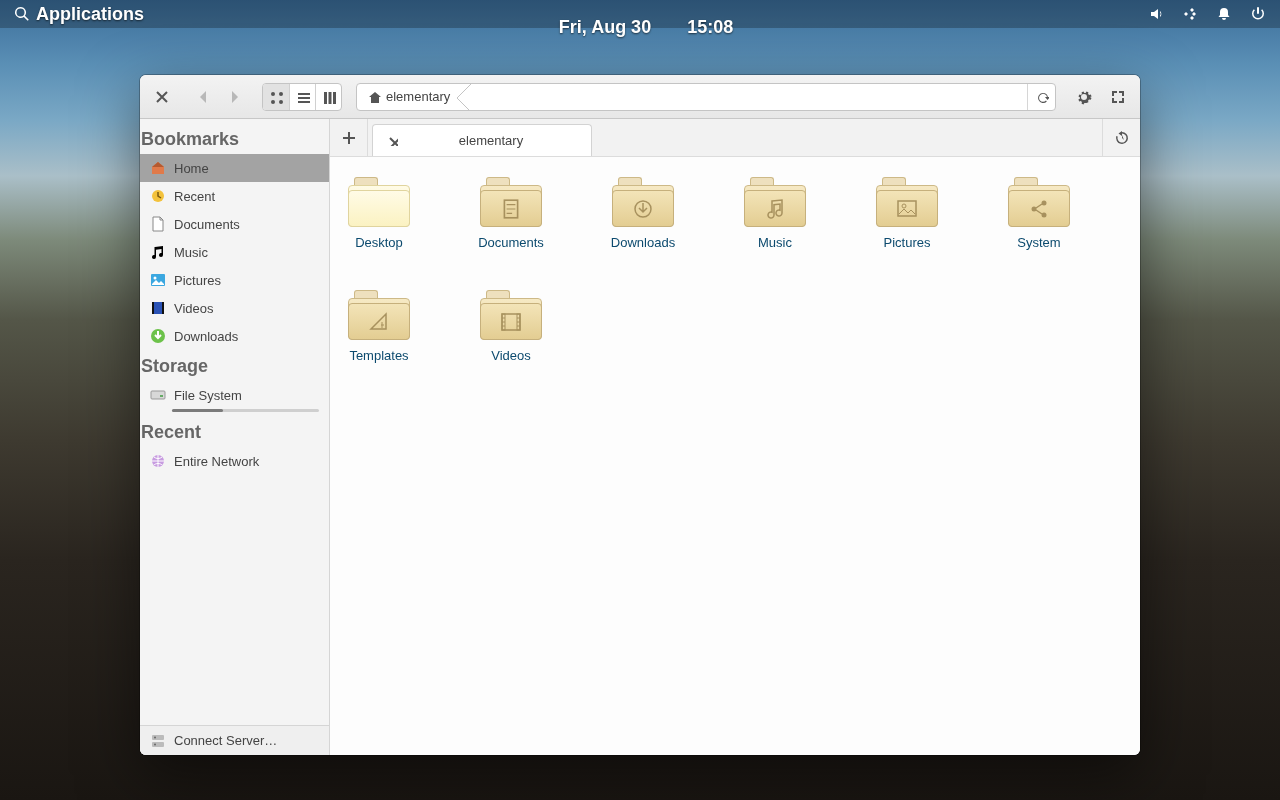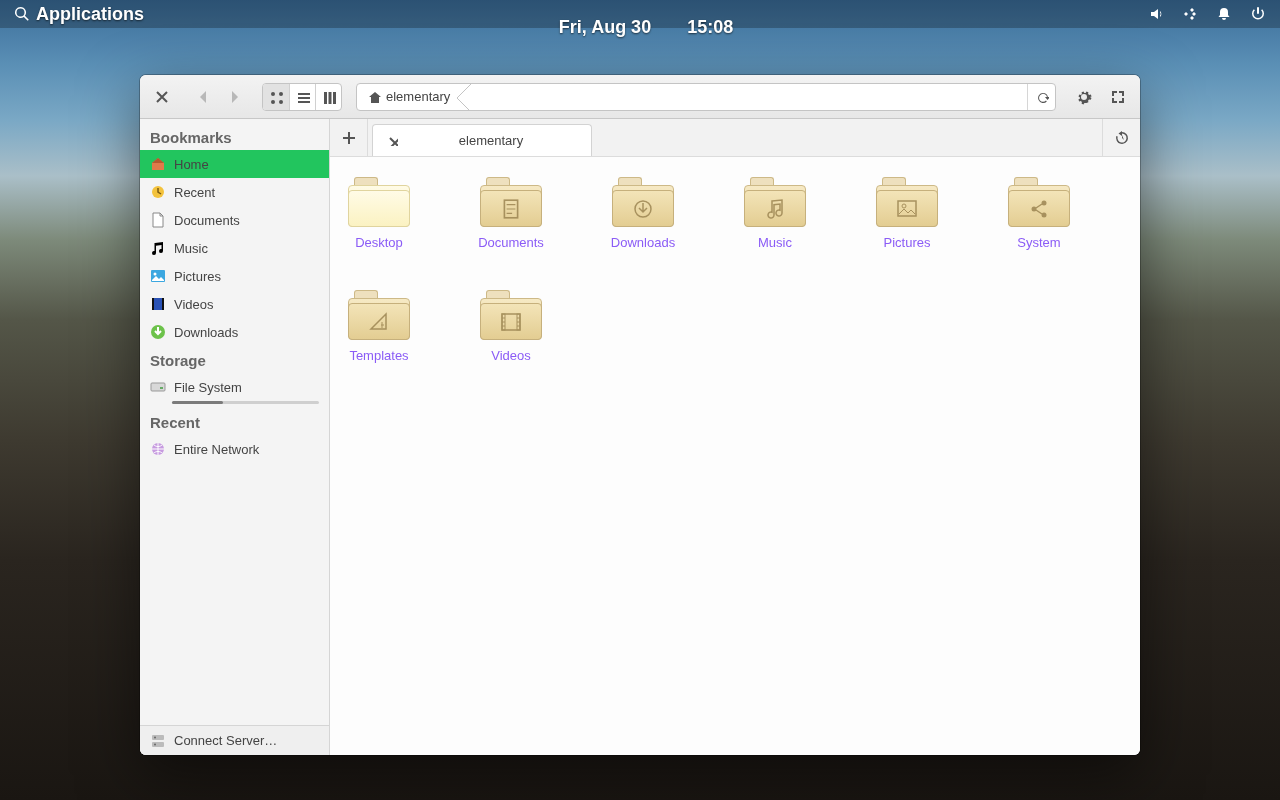--- a/index.html
+++ b/index.html
@@ -77,26 +77,26 @@
   .path-refresh svg { width:14px; height:14px; fill:#555; }
 
   .win-body { flex:1; display:flex; min-height:0; }
 
   
   .sidebar {
     width: 190px; background:#f4f4f4; border-right:1px solid #d5d5d5;
     display:flex; flex-direction:column; font-size:13px; color:#444;
   }
   .sb-scroll { flex:1; overflow:auto; padding-top:4px; }
-  .sb-heading { font-weight:700; color:#666; padding:6px 10px 4px; font-size:15px; }
+  .sb-heading { font-weight:700; color:#666; padding:6px 1px 4px; font-size:18px; }
   .sb-item {
     display:flex; align-items:center; gap:8px; height:28px; padding:0 10px;
     cursor:pointer;
   }
-  .sb-item.active { background:#22c55e; }
+  .sb-item.active { background:#a3a3a3; }
   .sb-item svg { width:16px; height:16px; flex:0 0 16px; }
   .sb-item .lbl { flex:1; white-space:nowrap; overflow:hidden; text-overflow:ellipsis; }
   .sb-fs-bar { height:3px; background:#cfcfcf; margin:0 10px 4px 32px; border-radius:2px; position:relative; }
   .sb-fs-bar::before { content:""; position:absolute; left:0; top:0; bottom:0; width:35%; background:#7b7b7b; border-radius:2px; }
   .sb-footer {
     height:30px; border-top:1px solid #d5d5d5; background:#efefef;
     display:flex; align-items:center; gap:8px; padding:0 10px; cursor:pointer;
   }
   .sb-footer svg { width:16px; height:16px; }
 
@@ -119,21 +119,21 @@
     position:relative;
   }
   .tab .close { width:18px; height:18px; display:flex; align-items:center; justify-content:center; cursor:pointer; }
   .tab .close svg { width:11px; height:11px; fill:#666; }
   .tab .title { flex:1; text-align:center; }
 
   .content { flex:1; overflow:auto; padding:20px 18px; }
   .grid { display:flex; flex-wrap:wrap; gap:40px 70px; }
   .file {
     width:62px; display:flex; flex-direction:column; align-items:center; gap:8px;
-    cursor:pointer; font-size:13px; color:#8b5cf6;
+    cursor:pointer; font-size:13px; color:#0c4a6e;
   }
   .folder-vis {
     width:62px; height:50px; position:relative;
   }
   .folder-vis .tab-part {
     position:absolute; top:0; left:6px; width:24px; height:10px;
     background:#eee0be; border:1px solid #cdb987; border-bottom:0;
     border-radius:3px 3px 0 0;
   }
   .folder-vis .body-part {

